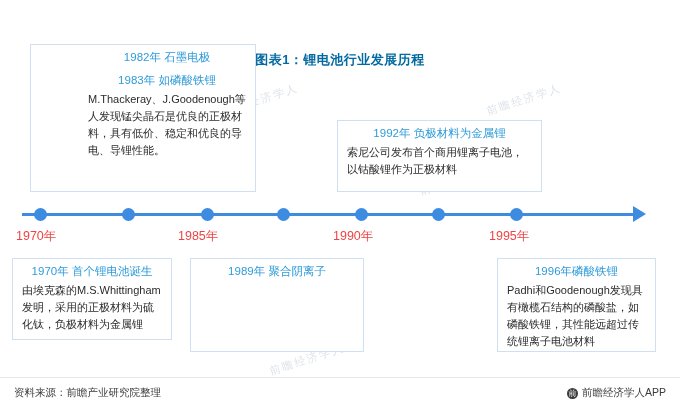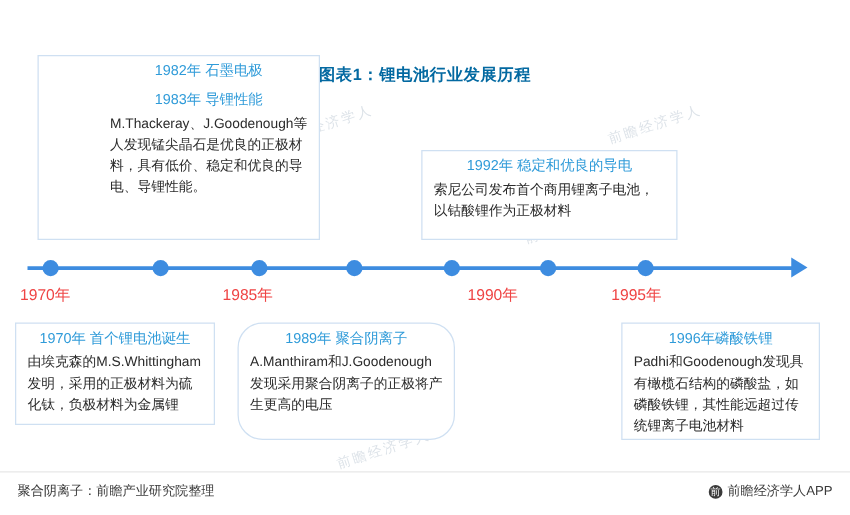--- a/index.html
+++ b/index.html
@@ -143,47 +143,46 @@
 <div class="node" style="left:34px;"></div>
 <div class="node" style="left:122px;"></div>
 <div class="node" style="left:201px;"></div>
 <div class="node" style="left:277px;"></div>
 <div class="node" style="left:355px;"></div>
 <div class="node" style="left:432px;"></div>
 <div class="node" style="left:510px;"></div>
 
 <div class="axis-label" style="left:16px;">1970年</div>
 <div class="axis-label" style="left:178px;">1985年</div>
-<div class="axis-label" style="left:333px;margin-left:41px;">1990年</div>
+<div class="axis-label" style="left:333px;">1990年</div>
 <div class="axis-label" style="left:489px;">1995年</div>
 
 <div class="card" style="left:30px; top:44px; width:226px; height:148px;padding-left:48px;">
   <div class="card-head">1982年 石墨电极</div>
-  <div class="card-head">1983年 导锂性能</div>
+  <div class="card-head">1983年 如磷酸铁锂</div>
   <div class="card-body">M.Thackeray、J.Goodenough等人发现锰尖晶石是优良的正极材料，具有低价、稳定和优良的导电、导锂性能。</div>
 </div>
 
 <div class="card" style="left:337px; top:120px; width:205px; height:72px;">
-  <div class="card-head">1992年 稳定和优良的导电</div>
+  <div class="card-head">1992年 负极材料为金属锂</div>
   <div class="card-body">索尼公司发布首个商用锂离子电池，以钴酸锂作为正极材料</div>
 </div>
 
 <div class="card" style="left:12px; top:258px; width:160px; height:82px;">
   <div class="card-head">1970年 首个锂电池诞生</div>
   <div class="card-body">由埃克森的M.S.Whittingham发明，采用的正极材料为硫化钛，负极材料为金属锂</div>
 </div>
 
-<div class="card" style="left:190px; top:258px; width:174px; height:94px;border-radius:20px;">
+<div class="card" style="left:190px; top:258px; width:174px; height:94px;">
   <div class="card-head">1989年 聚合阴离子</div>
-  <div class="card-body">A.Manthiram和J.Goodenough发现采用聚合阴离子的正极将产生更高的电压</div>
 </div>
 
 <div class="card" style="left:497px; top:258px; width:159px; height:94px;">
   <div class="card-head">1996年磷酸铁锂</div>
   <div class="card-body">Padhi和Goodenough发现具有橄榄石结构的磷酸盐，如磷酸铁锂，其性能远超过传统锂离子电池材料</div>
 </div>
 
 <div class="footer-rule"></div>
-<div class="footer-left">聚合阴离子：前瞻产业研究院整理</div>
+<div class="footer-left">资料来源：前瞻产业研究院整理</div>
 <div class="footer-right">
   <span class="badge-circle">前</span>
   <span>前瞻经济学人APP</span>
 </div>
 
 </body></html>

